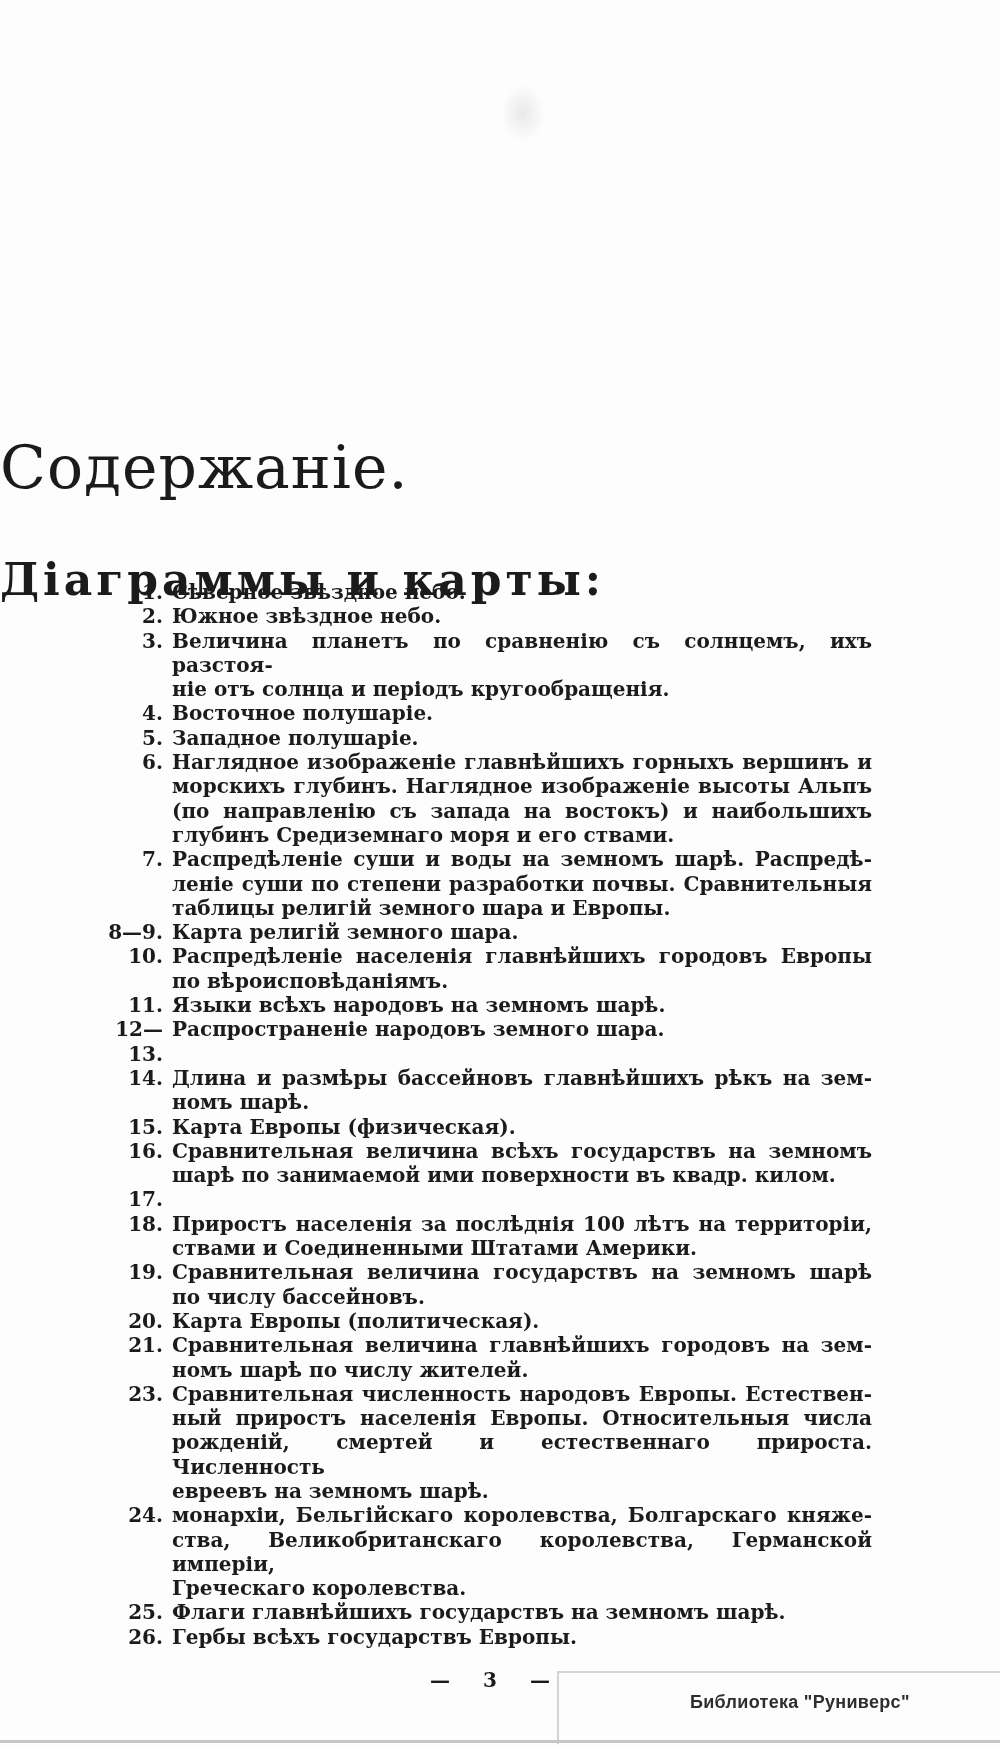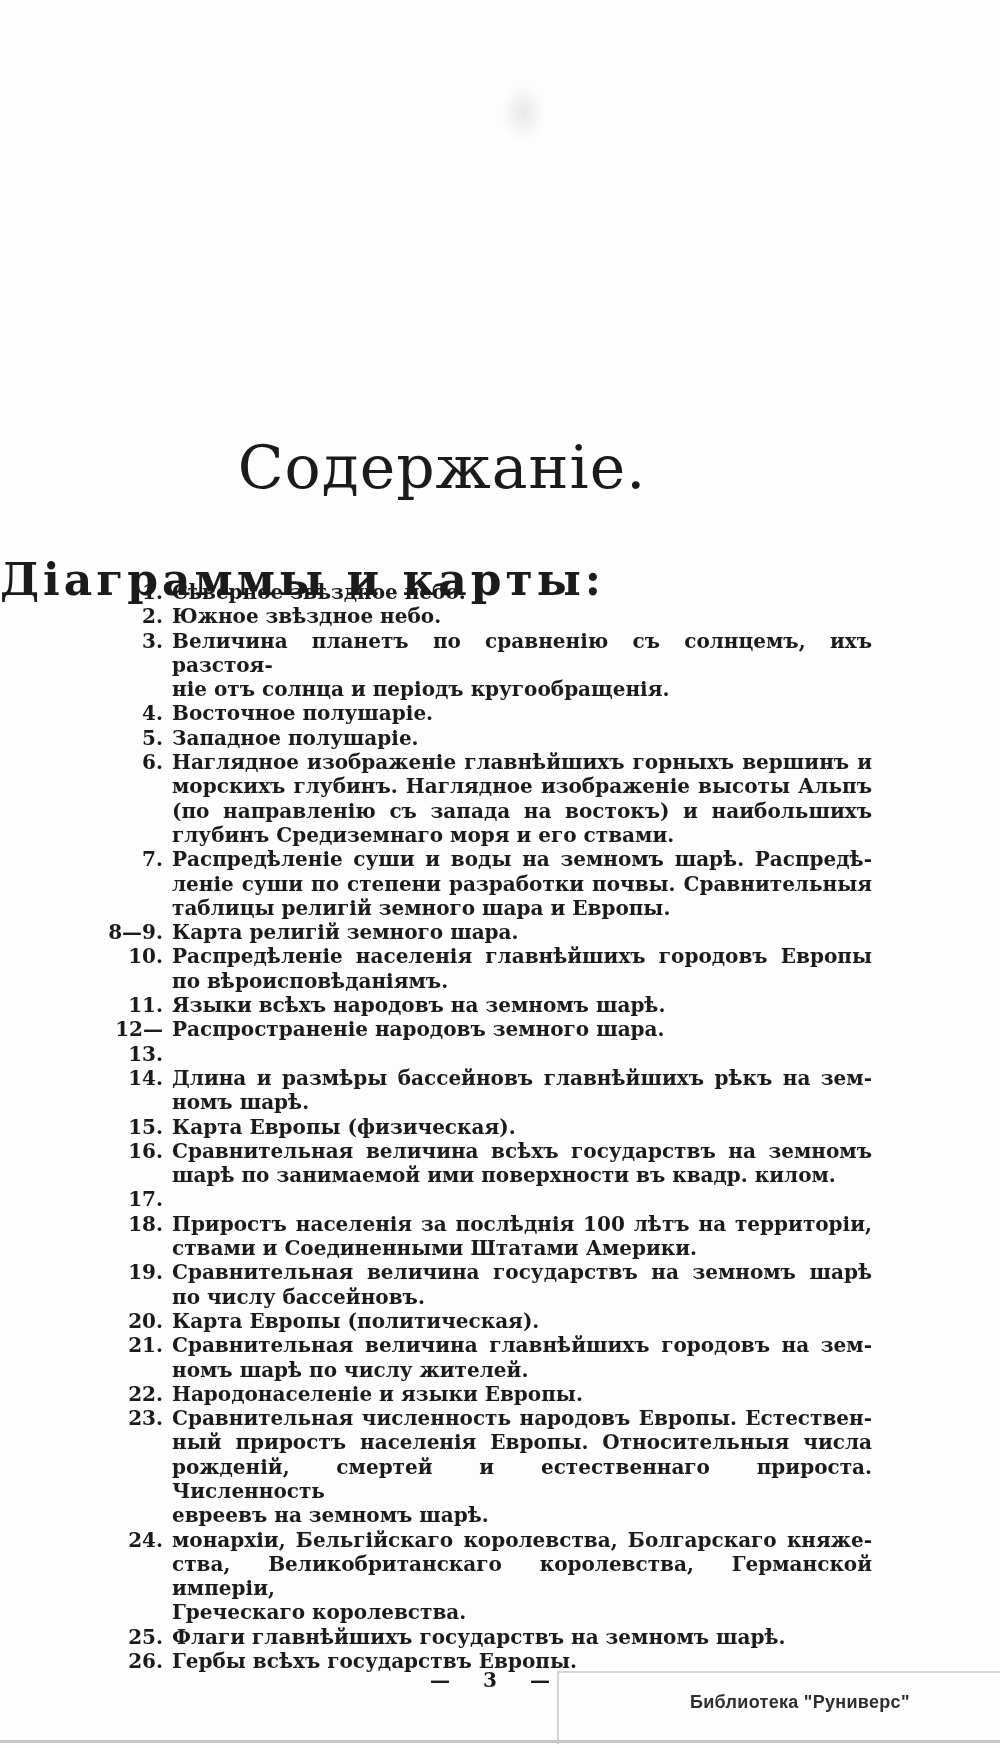--- a/index.html
+++ b/index.html
@@ -13,21 +13,21 @@
     color: #1b1b1b;
   }
   .smudge {
     position: absolute;
     left: 501px; top: 84px; width: 44px; height: 58px;
     background: radial-gradient(ellipse at center, rgba(140,140,140,0.18), rgba(140,140,140,0) 70%);
   }
   .title {
     position: absolute;
     top: 392px; left: 0; width: 884px;
-    text-align: center;
+    text-align: left;
     font-size: 60px;
     font-weight: normal;
     letter-spacing: 1px;
     white-space: nowrap;
   }
   .subtitle {
     position: absolute;
     top: 517px; left: 0; width: 984px;
     text-align: left;
     font-size: 44px;
@@ -208,26 +208,20 @@
         </div>
       </div>
       <div class="toc-row">
         <div class="toc-num">21.</div>
         <div class="toc-text">
           <div class="toc-line fill">Сравнительная величина главнѣйшихъ городовъ на зем-</div>
           <div class="toc-line">номъ шарѣ по числу жителей.</div>
         </div>
       </div>
       <div class="toc-row">
-        <div class="toc-num">22.</div>
-        <div class="toc-text">
-          <div class="toc-line">Народонаселеніе и языки Европы.</div>
-        </div>
-      </div>
-      <div class="toc-row">
         <div class="toc-num">23.</div>
         <div class="toc-text">
           <div class="toc-line fill">Сравнительная численность народовъ Европы. Естествен-</div>
           <div class="toc-line fill">ный приростъ населенія Европы. Относительныя числа</div>
           <div class="toc-line fill">рожденій, смертей и естественнаго прироста. Численность</div>
           <div class="toc-line">евреевъ на земномъ шарѣ.</div>
         </div>
       </div>
       <div class="toc-row">
         <div class="toc-num">24.</div>

